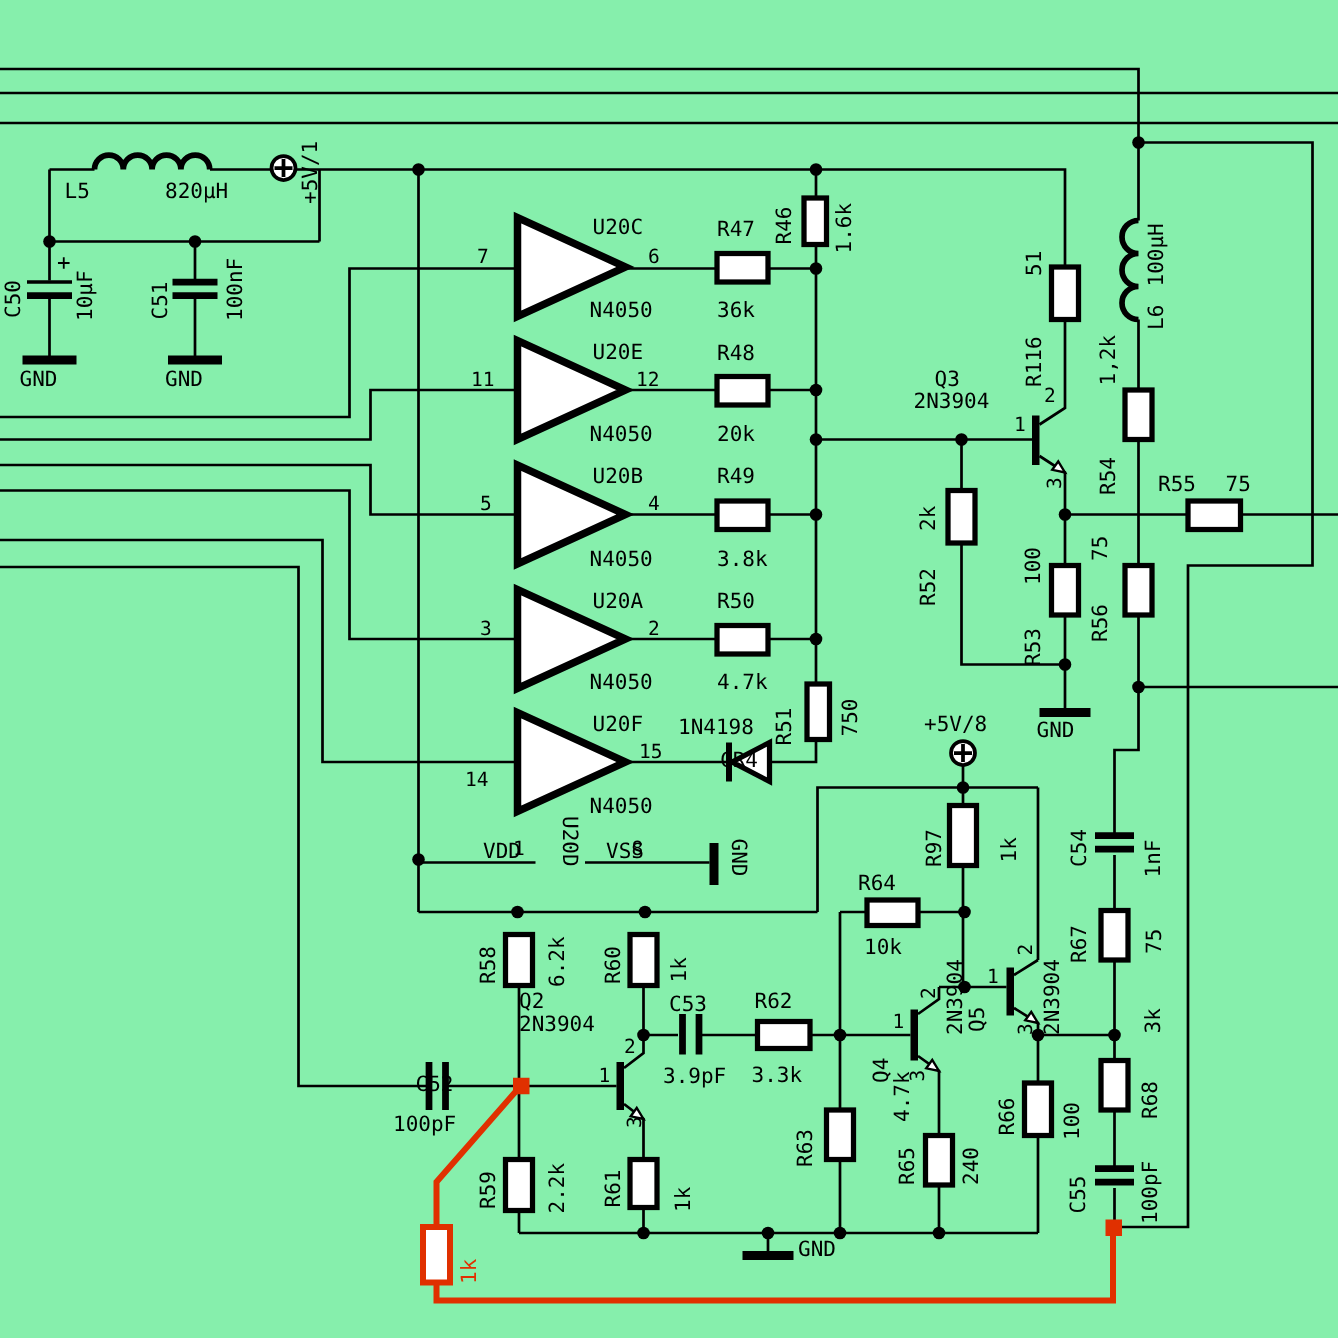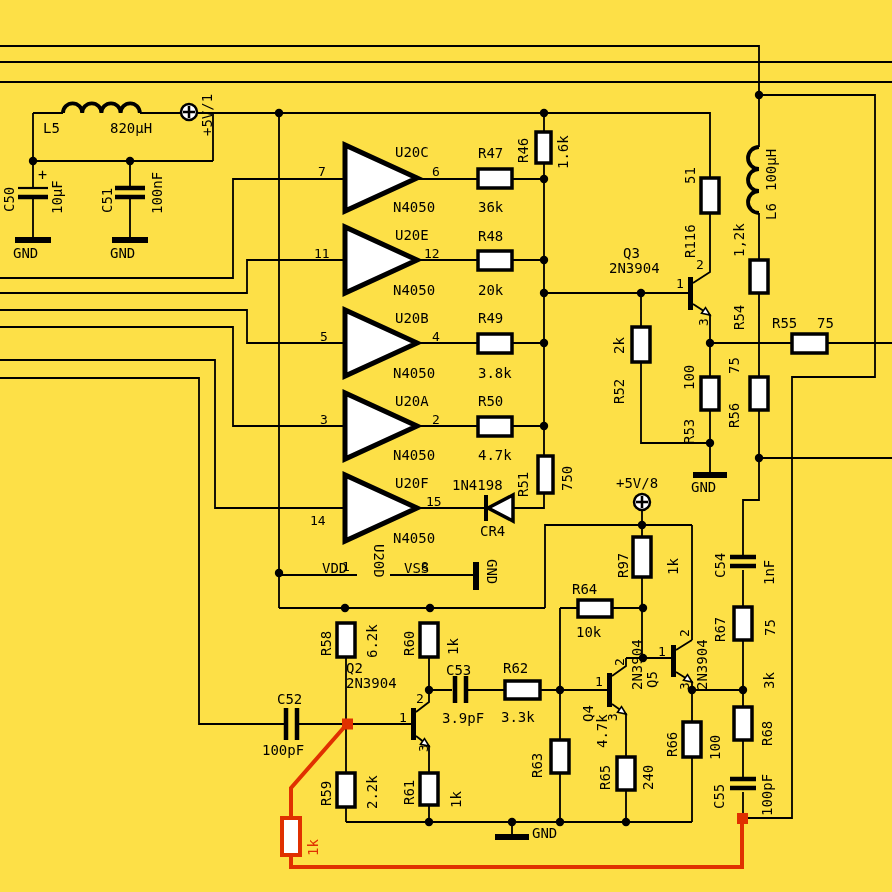--- a/index.html
+++ b/index.html
@@ -1,16 +1,16 @@
 <!DOCTYPE html>
 <html><head>
 <meta charset="utf-8">
 <style>
   html,body{margin:0;padding:0;background:#fff;}
-  #canvas{position:relative;width:892px;height:892px;background:#fde047;overflow:hidden;
+  #canvas{position:relative;width:892px;height:892px;background:#86efac;overflow:hidden;
           font-family:"DejaVu Sans Mono",monospace;}
   #schem-svg{position:absolute;left:0;top:0;}
   .lbl{position:absolute;font-family:"DejaVu Sans Mono",monospace;font-size:14px;
        color:#000;white-space:nowrap;line-height:1;letter-spacing:0px;}
   .pin{font-size:13px;}
   .r-ccw{transform:rotate(-90deg);transform-origin:0 0;}
   .r-cw{transform:rotate(90deg);transform-origin:0 0;}
   .red{color:#e03000;}
 </style>
 </head>
@@ -218,21 +218,21 @@
 <span class="lbl" style="left:478px;top:283px">20k</span>
 <span class="lbl" style="left:478px;top:311px">R49</span>
 <span class="lbl" style="left:478px;top:366px">3.8k</span>
 <span class="lbl" style="left:478px;top:394px">R50</span>
 <span class="lbl" style="left:478px;top:448px">4.7k</span>
 <span class="lbl r-ccw" style="left:516px;top:163px">R46</span>
 <span class="lbl r-ccw" style="left:556px;top:169px">1.6k</span>
 <span class="lbl r-ccw" style="left:516px;top:497px">R51</span>
 <span class="lbl r-ccw" style="left:560px;top:491px">750</span>
 <span class="lbl" style="left:452px;top:478px">1N4198</span>
-<span class="lbl" style="left:480px;top:524px">CR4</span>
+<span class="lbl" style="left:480px;top:500px">CR4</span>
 
 <span class="lbl" style="left:322px;top:561px">VDD</span>
 <span class="lbl pin" style="left:342px;top:560px">1</span>
 <span class="lbl r-cw" style="left:386px;top:544px">U20D</span>
 <span class="lbl" style="left:404px;top:561px">VSS</span>
 <span class="lbl pin" style="left:421px;top:560px">8</span>
 <span class="lbl r-cw" style="left:499px;top:559px">GND</span>
 
 <span class="lbl r-ccw" style="left:683px;top:184px">51</span>
 <span class="lbl r-ccw" style="left:683px;top:258px">R116</span>
@@ -263,21 +263,21 @@
 
 <span class="lbl r-ccw" style="left:319px;top:656px">R58</span>
 <span class="lbl r-ccw" style="left:365px;top:658px">6.2k</span>
 <span class="lbl r-ccw" style="left:402px;top:656px">R60</span>
 <span class="lbl r-ccw" style="left:446px;top:655px">1k</span>
 <span class="lbl" style="left:346px;top:661px">Q2</span>
 <span class="lbl" style="left:346px;top:676px">2N3904</span>
 <span class="lbl pin" style="left:399px;top:711px">1</span>
 <span class="lbl pin" style="left:416px;top:692px">2</span>
 <span class="lbl pin r-ccw" style="left:417px;top:752px">3</span>
-<span class="lbl" style="left:277px;top:692px">C52</span>
+<span class="lbl" style="left:277px;top:716px">C52</span>
 <span class="lbl" style="left:262px;top:743px">100pF</span>
 <span class="lbl" style="left:446px;top:663px">C53</span>
 <span class="lbl" style="left:442px;top:711px">3.9pF</span>
 <span class="lbl r-ccw" style="left:319px;top:806px">R59</span>
 <span class="lbl r-ccw" style="left:365px;top:809px">2.2k</span>
 <span class="lbl r-ccw" style="left:402px;top:805px">R61</span>
 <span class="lbl r-ccw" style="left:449px;top:808px">1k</span>
 
 <span class="lbl" style="left:503px;top:661px">R62</span>
 <span class="lbl" style="left:501px;top:710px">3.3k</span>

